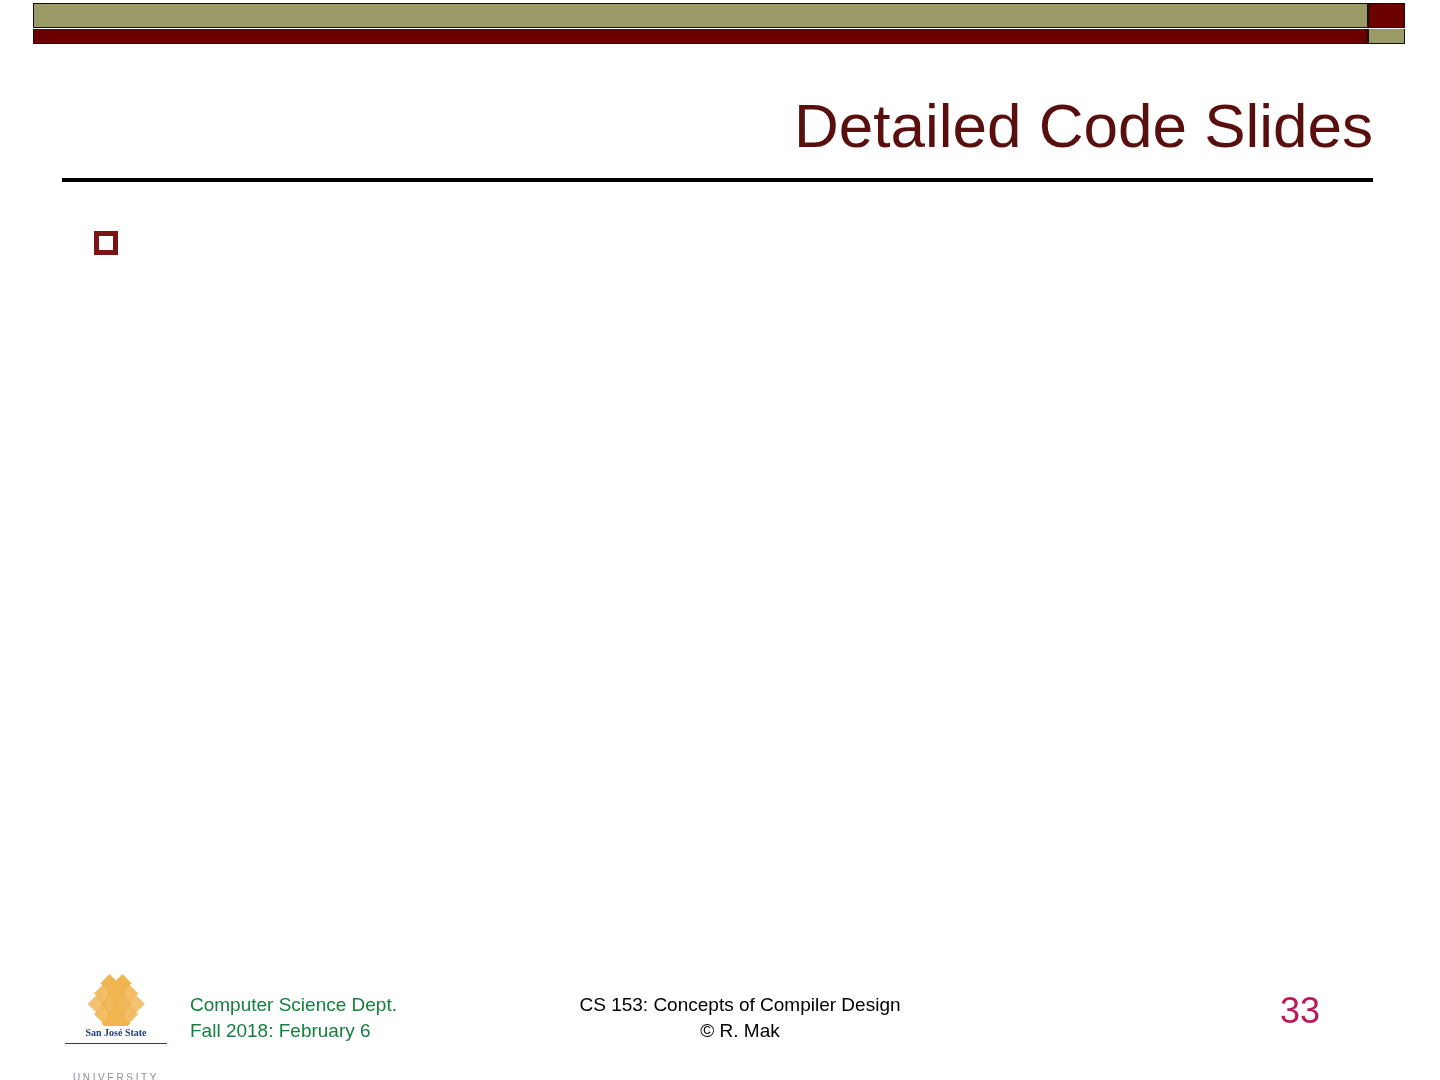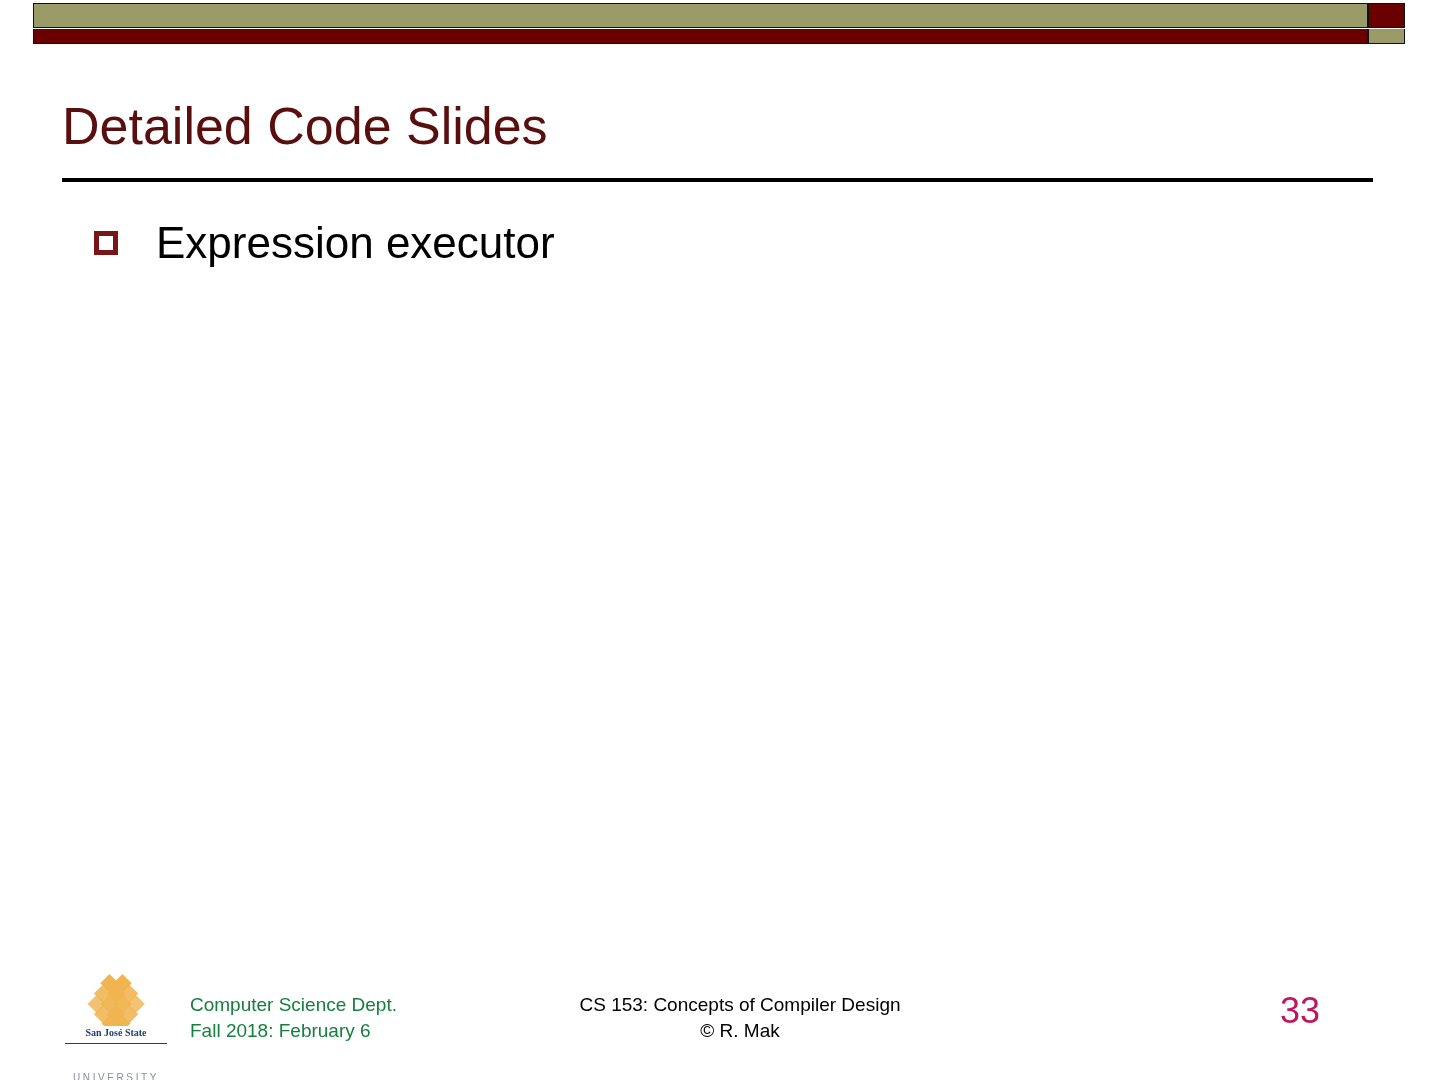--- a/index.html
+++ b/index.html
@@ -64,23 +64,23 @@
     border-top: none;
     box-sizing: border-box;
   }
 
   
   #slide-title {
     position: absolute;
     left: 62px;
     top: 92px;
     width: 1311px;
-    text-align: left;
+    text-align: right;
     color: #5a0f0f;
-    font-size: 52px;
+    font-size: 62px;
     line-height: 68px;
     font-weight: normal;
     letter-spacing: 0px;
     white-space: nowrap;
   }
   #title-rule {
     position: absolute;
     left: 62px;
     top: 178px;
     width: 1311px;
@@ -218,21 +218,20 @@
   <div class="bar" id="header-block-maroon-corner"></div>
   <div class="bar" id="header-block-olive-corner"></div>
 </div>
 
 <div id="slide-title">Detailed Code Slides</div>
 <div id="title-rule"></div>
 
 <div id="slide-body">
   <div class="bullet-row">
     <span class="bullet-marker"></span>
-    <span class="bullet-text">Expression executor</span>
   </div>
 </div>
 
 <div id="slide-footer">
 
   <div id="sjsu-logo">
     <svg id="sjsu-logo-mark" viewBox="0 0 80 52">
       <g fill="#f0b450">
         <rect x="40" y="2.8" width="13" height="13" transform="rotate(45 46.5 9.3)"></rect>
         <rect x="27" y="2.8" width="13" height="13" transform="rotate(45 33.5 9.3)"></rect>

